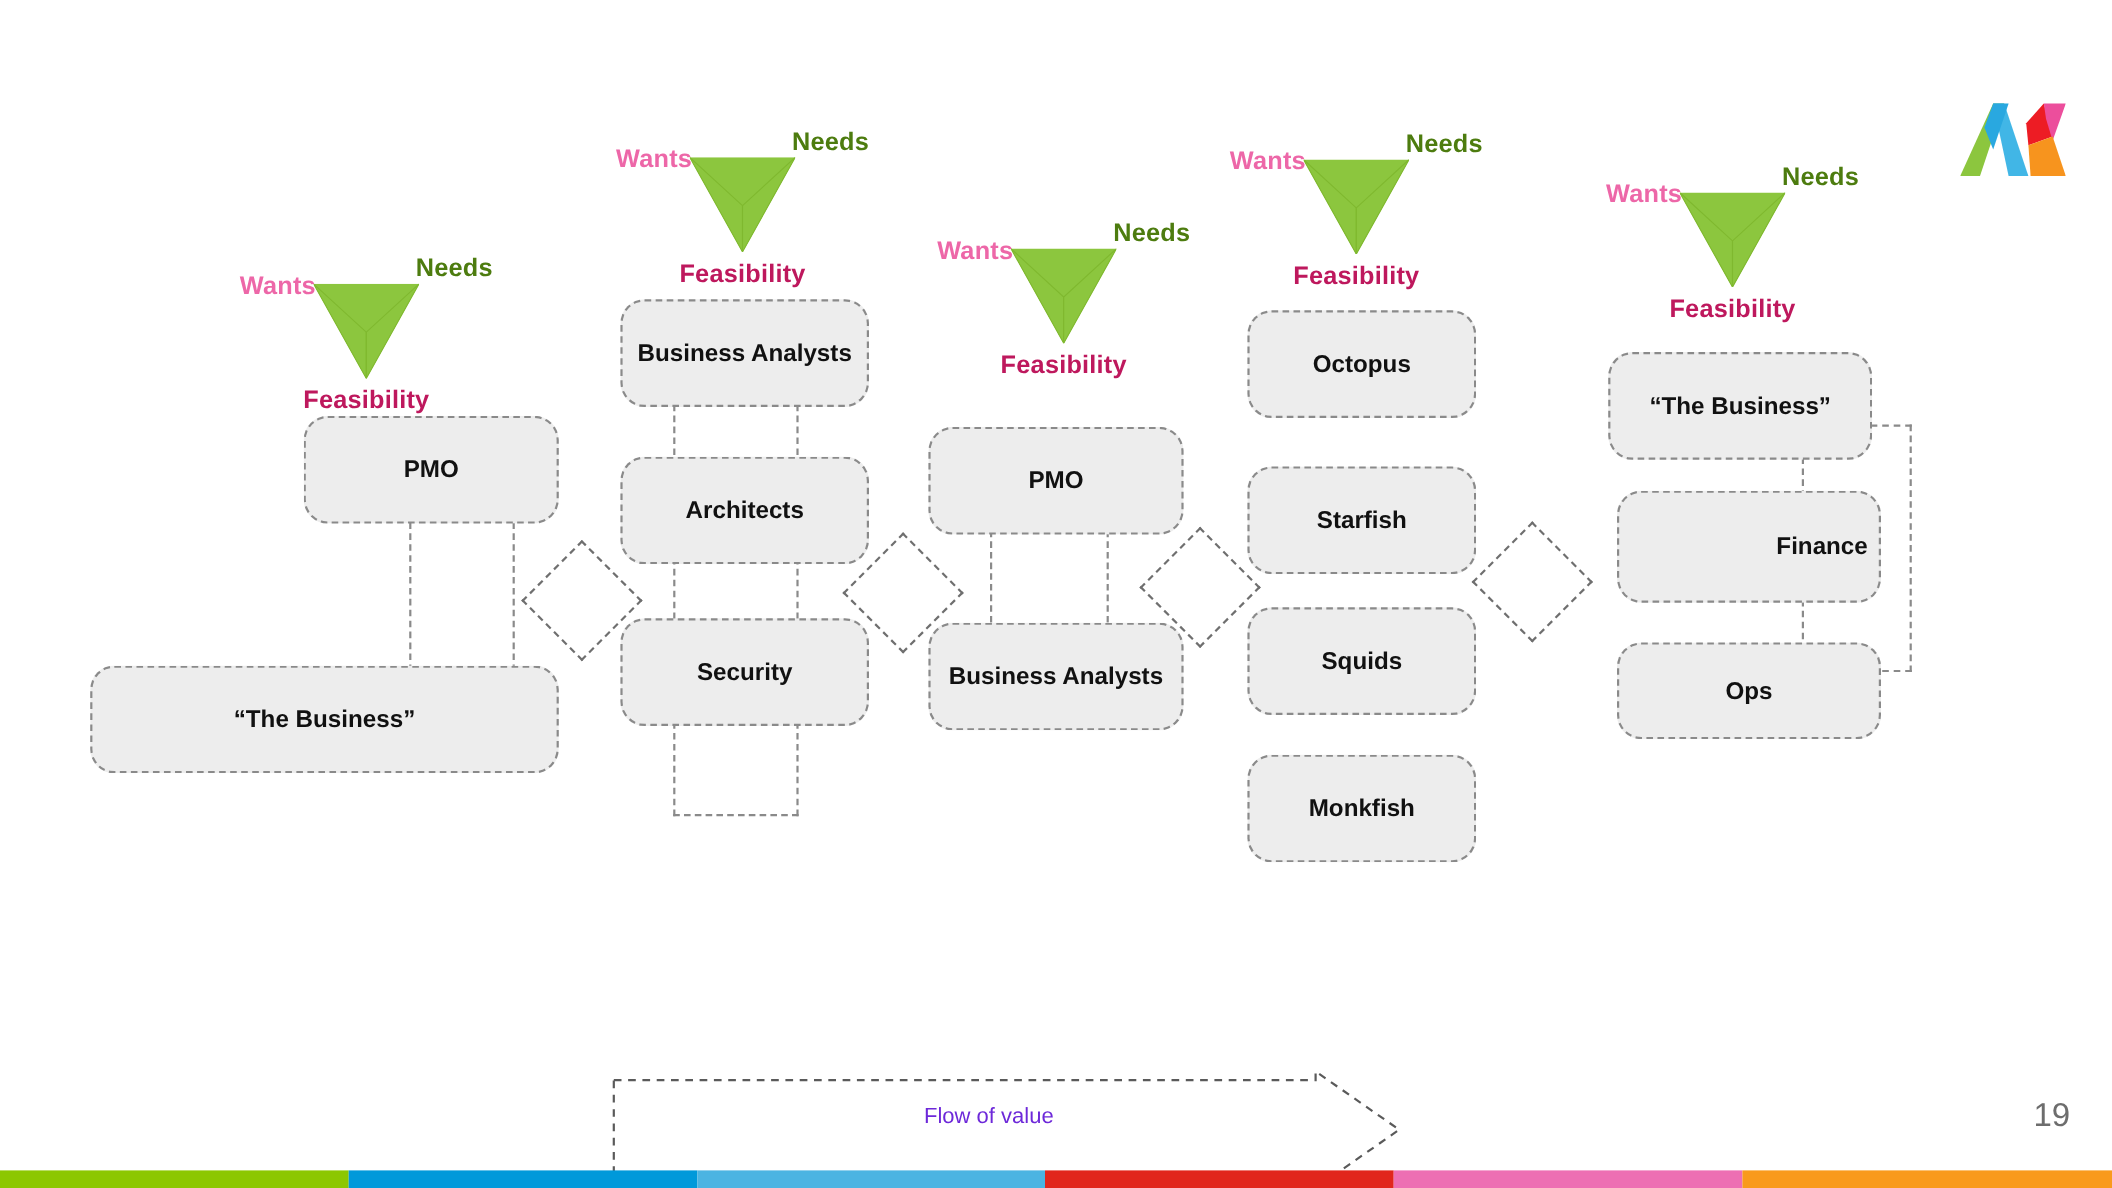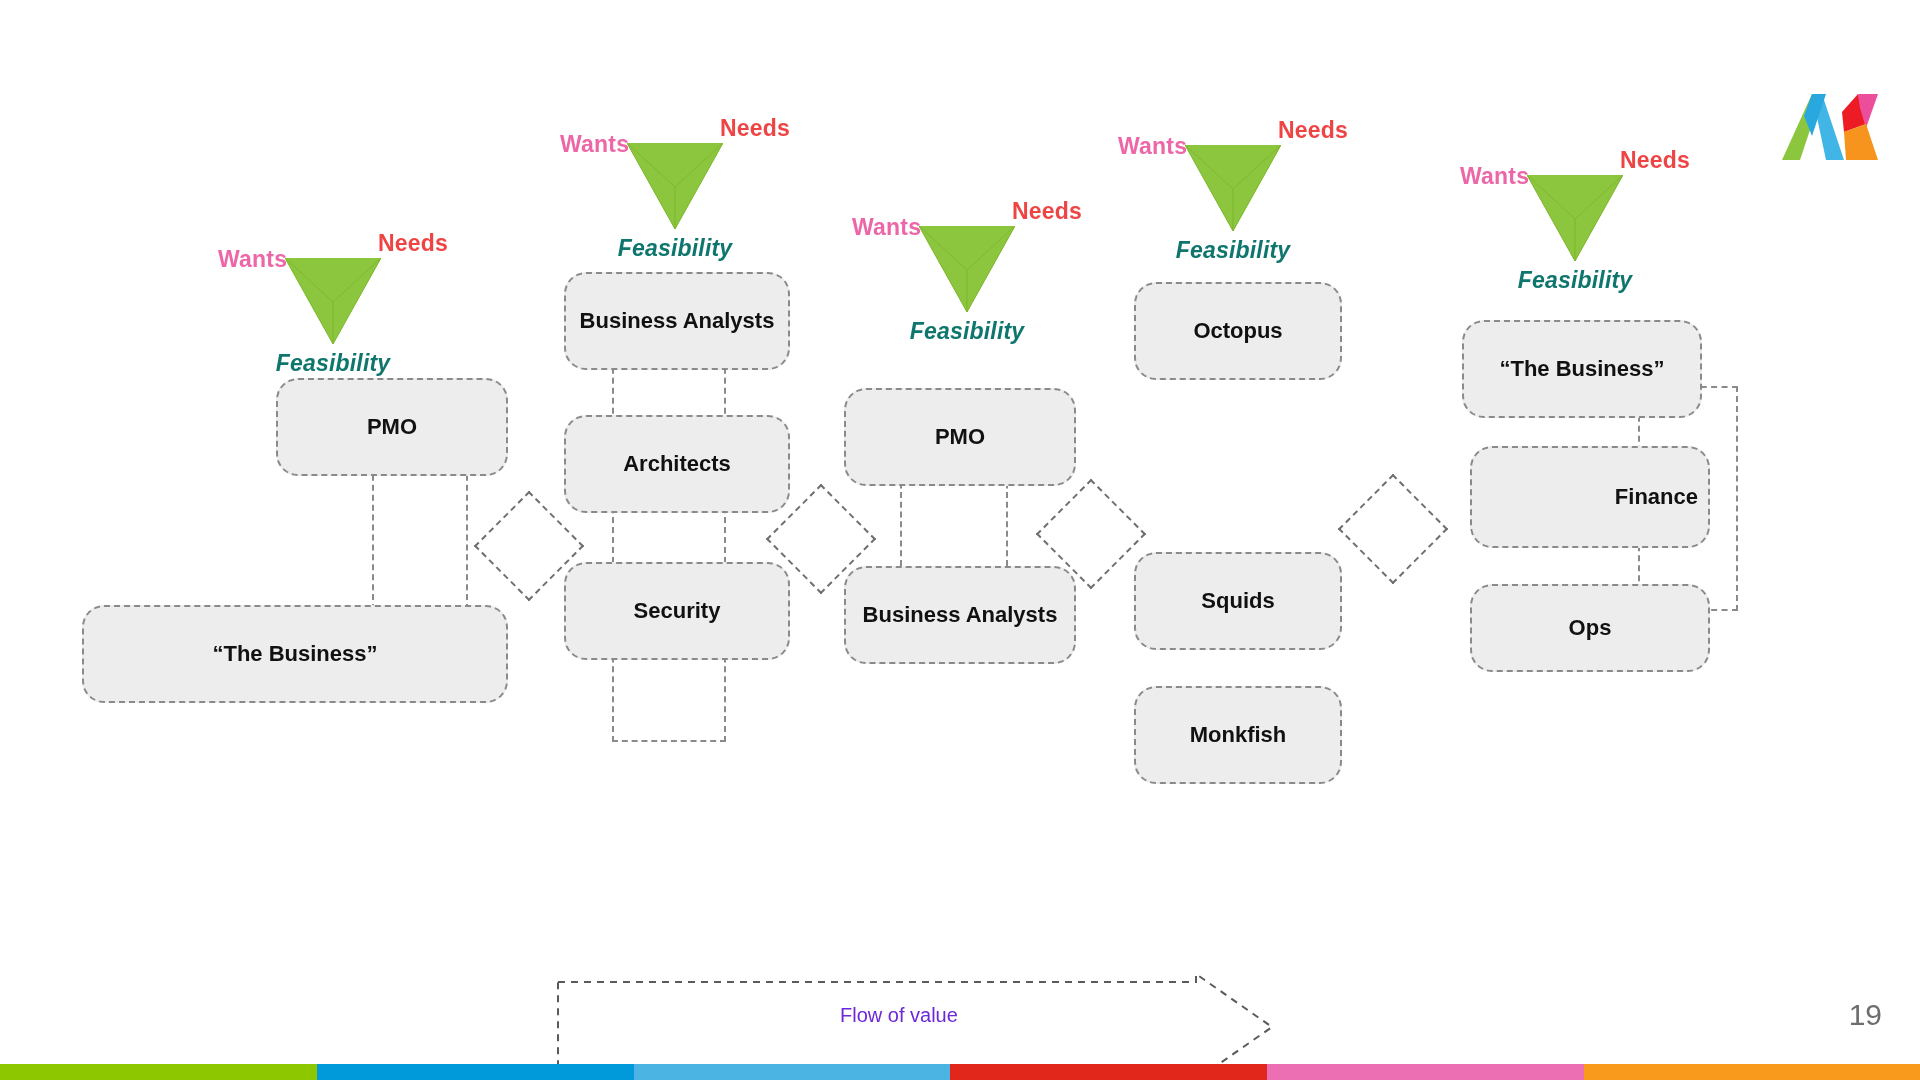--- a/index.html
+++ b/index.html
@@ -26,22 +26,22 @@
     height: 30px;
   }
   .lbl-wants, .lbl-needs, .lbl-feas {
     position: absolute;
     font-weight: bold;
     font-size: 23px;
     white-space: nowrap;
     letter-spacing: .2px;
   }
   .lbl-wants { color: #ED67A8; left: 0; top: 16px; }
-  .lbl-needs { color: #ef4444; right: 0; top: 0; }
-  .lbl-feas  { color: #0f766e; left: 50%; transform: translateX(-50%); top: 0; font-style: italic; }
+  .lbl-needs { color: #4d7c0f; right: 0; top: 0; }
+  .lbl-feas  { color: #be185d; left: 50%; transform: translateX(-50%); top: 0; }
 
   .tri-shape {
     position: absolute;
     left: 50%;
     transform: translateX(-50%);
     width: 96px;
     height: 86px;
   }
 
   
@@ -241,20 +241,23 @@
       </svg>
     </div>
     <div style="position:absolute; top:120px; width:230px; text-align:center;">
       <span class="lbl-feas" style="position:relative; left:auto; transform:none;">Feasibility</span>
     </div>
   </div>
 
   <div class="node" style="left:1134px; top:282px; width:208px; height:98px;">
     <span>Octopus</span>
   </div>
+  <div class="node" style="left:1134px; top:424px; width:208px; height:98px;">
+    <span>Starfish</span>
+  </div>
   <div class="node" style="left:1134px; top:552px; width:208px; height:98px;">
     <span>Squids</span>
   </div>
   <div class="node" style="left:1134px; top:686px; width:208px; height:98px;">
     <span>Monkfish</span>
   </div>
 
   <div class="diamond" style="left:1354px; top:490px; width:78px; height:78px;"></div>
 
   <div class="tri-group" style="left:1460px; top:147px; width:230px;">

